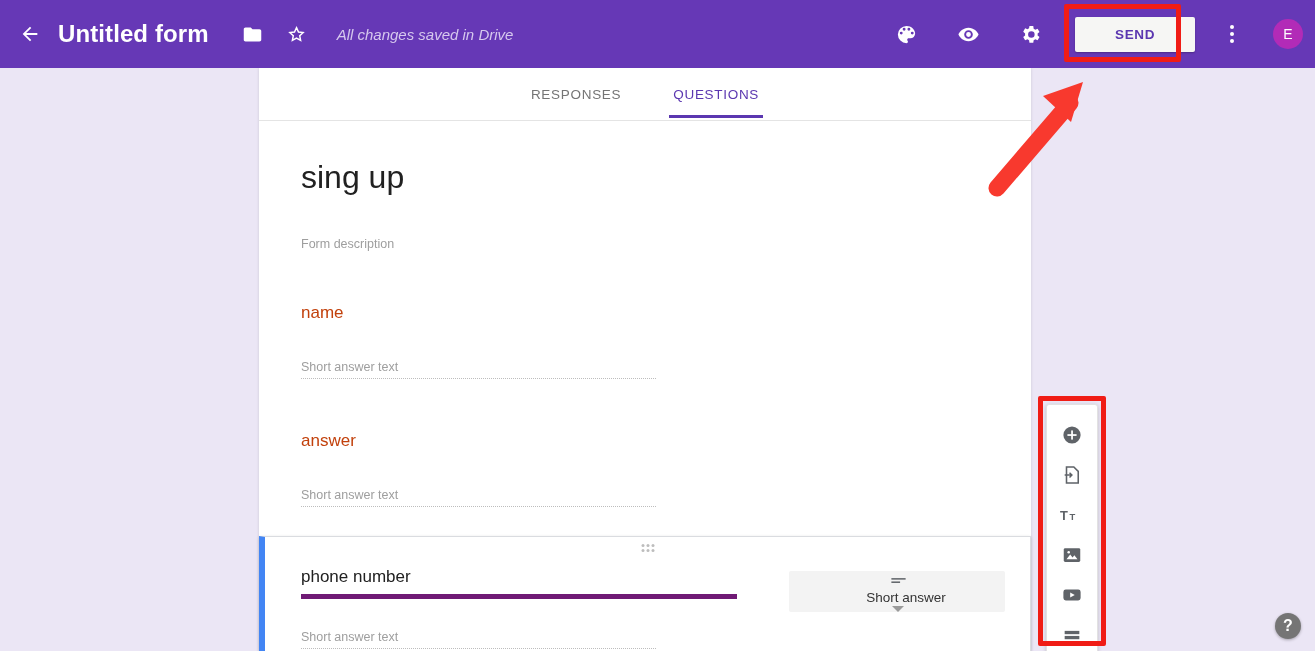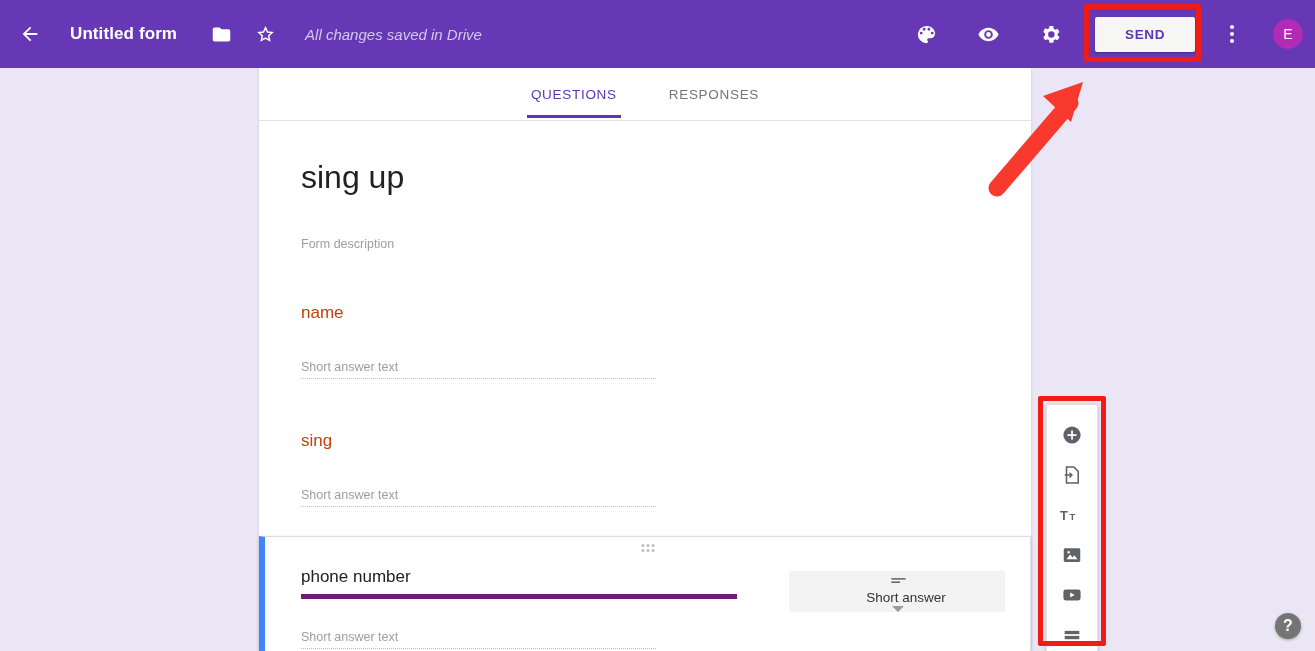--- a/index.html
+++ b/index.html
@@ -20,23 +20,23 @@
     z-index: 30;
   }
   .appbar-left { display: flex; align-items: center; padding-left: 8px; }
   .icon-btn {
     width: 44px; height: 44px;
     display: flex; align-items: center; justify-content: center;
     cursor: pointer; border-radius: 50%;
   }
   .form-title {
     color: #ffffff;
-    font-size: 17px;
+    font-size: 24px;
     font-weight: bold;
-    margin-left: 18px;
+    margin-left: 6px;
     margin-right: 20px;
     letter-spacing: .1px;
     white-space: nowrap;
   }
   .hdr-icon-folder { margin-left: 2px; }
   .saved-text {
     color: #d6c8ee;
     font-size: 15px;
     font-style: italic;
     margin-left: 18px;
@@ -50,21 +50,21 @@
   .appbar-right .icon-btn { margin: 0 9px; }
 
   .send-btn {
     background: #f6f6f4;
     color: #5b37b0;
     font-size: 13.5px;
     font-weight: bold;
     letter-spacing: .6px;
     border: none;
     border-radius: 2px;
-    padding: 10px 30px;
+    padding: 10px 40px;
     cursor: pointer;
     box-shadow: 0 1px 2px rgba(0,0,0,.25);
     font-family: "Liberation Sans", sans-serif;
   }
   .send-wrap { position: relative; margin: 0 6px 0 14px; }
   .send-highlight {
     position: absolute;
     left: -11px; top: -13px;
     width: 117px; height: 58px;
     border: 5px solid #f01c15;
@@ -339,38 +339,38 @@
         <i></i>
       </div>
 
       <div class="avatar">E</div>
     </div>
   </div>
 
   <div class="page-card">
 
     <div class="tabs">
+      <div class="tab">RESPONSES</div>
       <div class="tab active">QUESTIONS</div>
-      <div class="tab">RESPONSES</div>
     </div>
 
     <div class="form-body">
 
       <div class="title-block">
         <div class="doc-title">sing up</div>
         <div class="doc-desc">Form description</div>
       </div>
 
       <div class="q-block">
         <div class="q-title">name</div>
         <div class="q-answer-hint">Short answer text</div>
       </div>
 
       <div class="q-block">
-        <div class="q-title">sing</div>
+        <div class="q-title">answer</div>
         <div class="q-answer-hint">Short answer text</div>
       </div>
 
       <div class="card-sep"></div>
     </div>
   </div>
 
   <div class="q-card-active">
     <div class="drag-dots">
       <i></i>

